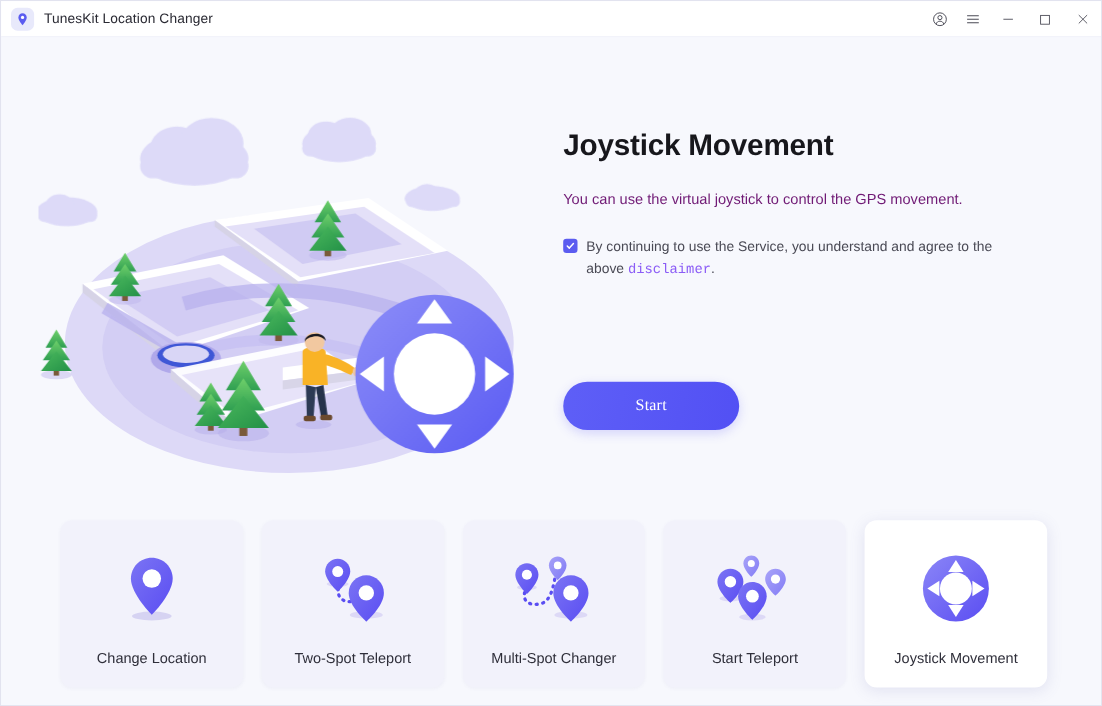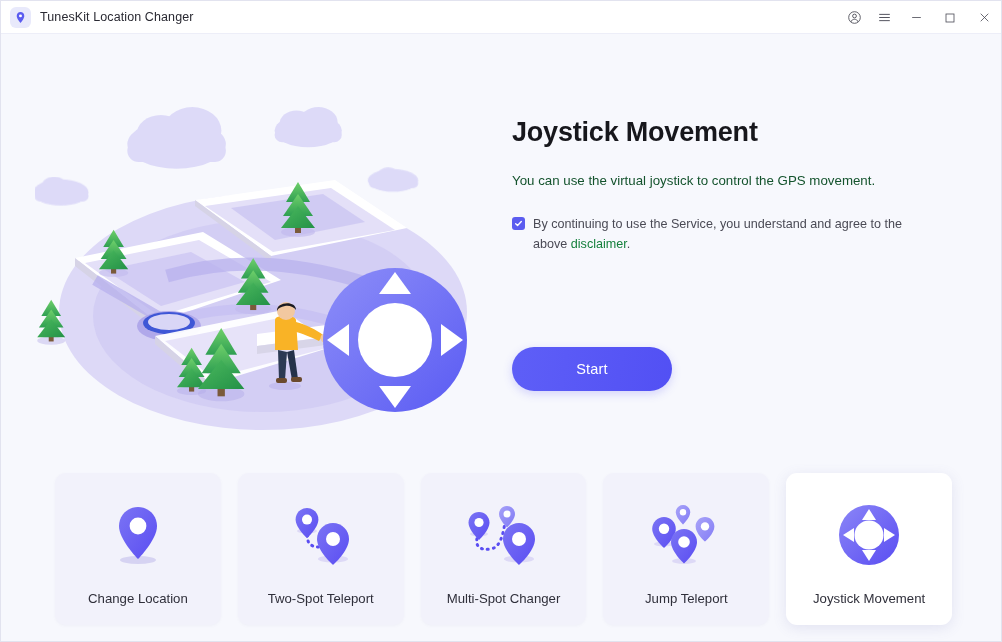--- a/index.html
+++ b/index.html
@@ -104,21 +104,21 @@
     font-weight: bold;
     color: #17171c;
     letter-spacing: -.2px;
     line-height: 1.2;
   }
 
   .para {
     margin-top: 22px;
     font-size: 13.3px;
     line-height: 1.62;
-    color: #14532d;
+    color: #701a75;
   }
   .para.second { margin-top: 16px; width: 430px; }
 
   
   .agree-row {
     margin-top: 22px;
     display: flex;
     align-items: flex-start;
     width: 420px;
   }
@@ -137,37 +137,38 @@
   }
 
   .agree-text {
     margin-left: 8px;
     font-size: 12.6px;
     line-height: 1.62;
     color: #4a4a55;
   }
 
   .link {
-    color: #15803d;
+    color: #8b5cf6;
     text-decoration: none;
     cursor: pointer;
+    font-family: Liberation Mono, monospace;
   }
 
   
   .start-btn {
     position: absolute;
     left: 511px;
     top: 313px;
     width: 160px;
     height: 44px;
     border: none;
     border-radius: 22px;
     background: linear-gradient(100deg, #5e5ff7 0%, #5250f4 100%);
     color: #ffffff;
-    font-family: Liberation Sans, sans-serif;
+    font-family: Liberation Serif, serif;
     font-size: 14.5px;
     letter-spacing: .2px;
     cursor: pointer;
     box-shadow: 0 3px 10px rgba(86,84,244,.22);
   }
 
   
   .card-row {
     position: absolute;
     left: 54px;
@@ -521,21 +522,21 @@
             <ellipse cx="13" cy="41" rx="10" ry="2.6" fill="#ddd9f6"></ellipse>
             <path d="M13 14c-6.5 0-11.8 5.3-11.8 11.8C1.2 34.6 13 45 13 45s11.8-10.4 11.8-19.2C24.8 19.3 19.5 14 13 14z" fill="url(#p4)"></path>
             <circle cx="13" cy="25.8" r="5.2" fill="#ffffff"></circle>
             <path d="M54 14c-5.2 0-9.4 4.2-9.4 9.4 0 7 9.4 15.2 9.4 15.2s9.4-8.2 9.4-15.2c0-5.2-4.2-9.4-9.4-9.4z" fill="url(#p4l)"></path>
             <circle cx="54" cy="23.4" r="4.2" fill="#ffffff"></circle>
             <ellipse cx="33" cy="58" rx="12" ry="3" fill="#ddd9f6"></ellipse>
             <path d="M33 26c-7.2 0-13 5.8-13 13 0 9.7 13 21.5 13 21.5s13-11.8 13-21.5c0-7.2-5.8-13-13-13z" fill="url(#p4)"></path>
             <circle cx="33" cy="39" r="5.8" fill="#ffffff"></circle>
           </svg>
         </div>
-        <div class="card-label">Jump Teleport</div>
+        <div class="card-label">Start Teleport</div>
       </div>
 
       <div class="nav-card active">
         <div class="card-icon">
           <svg width="64" height="64" viewBox="0 0 64 64" aria-hidden="true">
             <defs>
               <linearGradient id="pj" x1="0" y1="0" x2="1" y2="1">
                 <stop offset="0" stop-color="#8b86f7"></stop>
                   <stop offset="1" stop-color="#5a4df2"></stop>
               </linearGradient>

